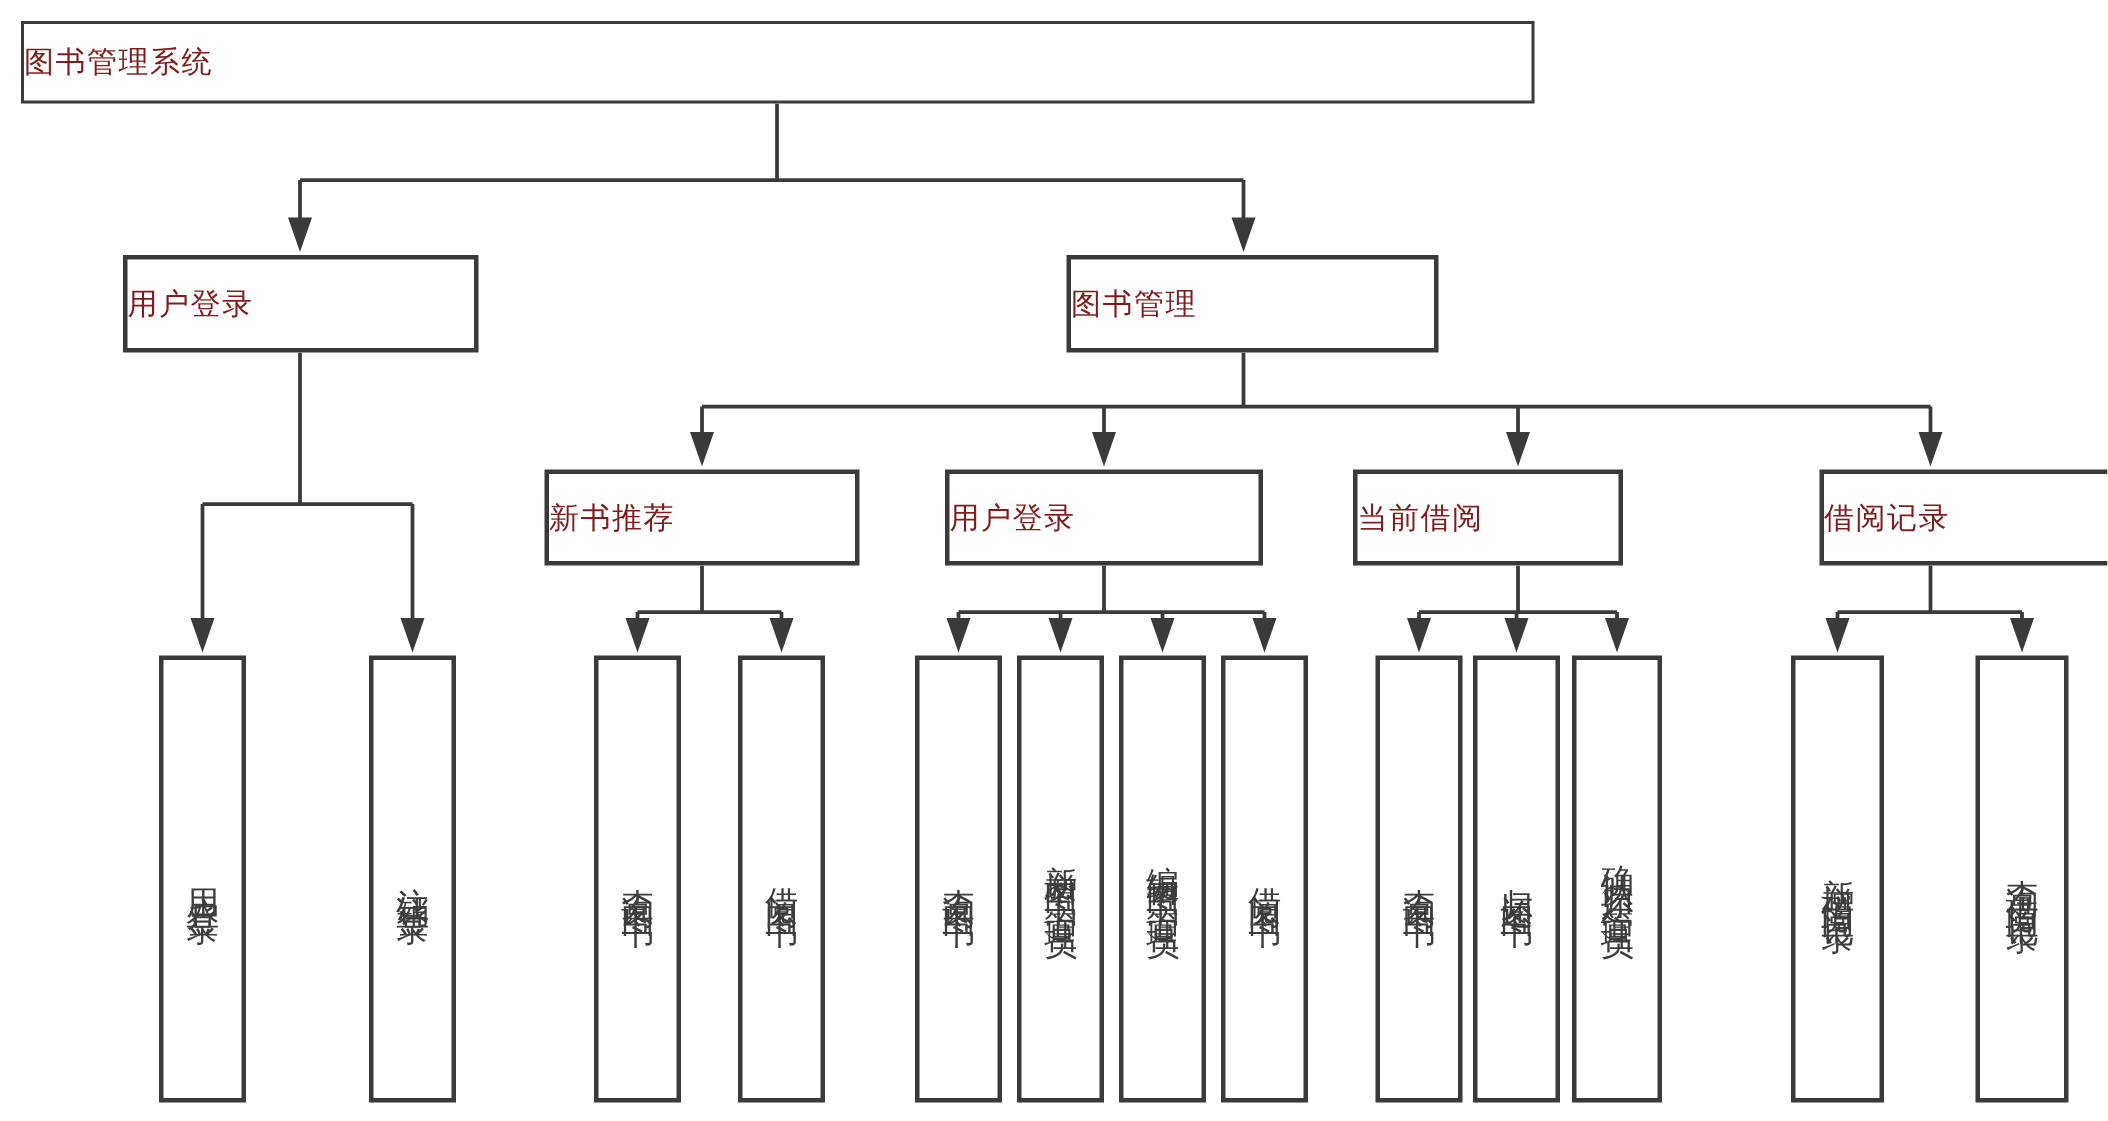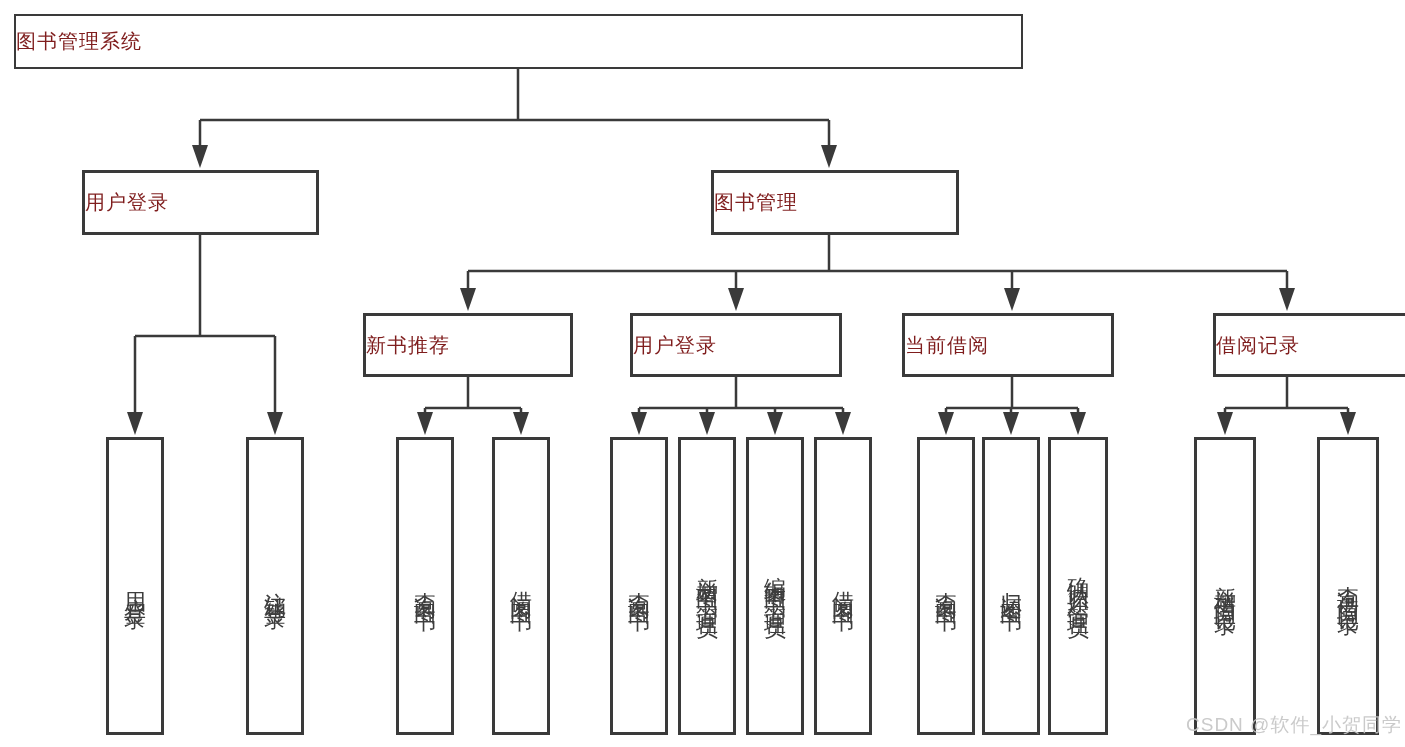--- a/index.html
+++ b/index.html
@@ -107,21 +107,21 @@
   <div class="hbox" style="left:711px; top:170px; width:248px; height:65px;">
     <span>图书管理</span>
   </div>
 
   <div class="hbox" style="left:363px; top:313px; width:210px; height:64px;">
     <span>新书推荐</span>
   </div>
   <div class="hbox" style="left:630px; top:313px; width:212px; height:64px;">
     <span>用户登录</span>
   </div>
-  <div class="hbox" style="left:902px; top:313px; width:212px; height:64px;">
+  <div class="hbox" style="left:902px; top:313px; width:180px; height:64px;">
     <span>当前借阅</span>
   </div>
   <div class="hbox" style="left:1177px; top:313px; width:220px; height:64px;margin-left:36px;">
     <span>借阅记录</span>
   </div>
 
   <div class="leaf" style="left:106px; width:58px;">
     <span class="vlabel">用户登录</span>
   </div>
   <div class="leaf" style="left:246px; width:58px;">
@@ -158,15 +158,14 @@
     <span class="vlabel">确认归还（管理员）</span>
   </div>
 
   <div class="leaf" style="left:1194px; width:62px;">
     <span class="vlabel">新增借阅记录</span>
   </div>
   <div class="leaf" style="left:1317px; width:62px;">
     <span class="vlabel">查询借阅记录</span>
   </div>
 
-  <div class="watermark">CSDN @软件_小贺同学</div>
 
 </div>
 
 </body></html>

